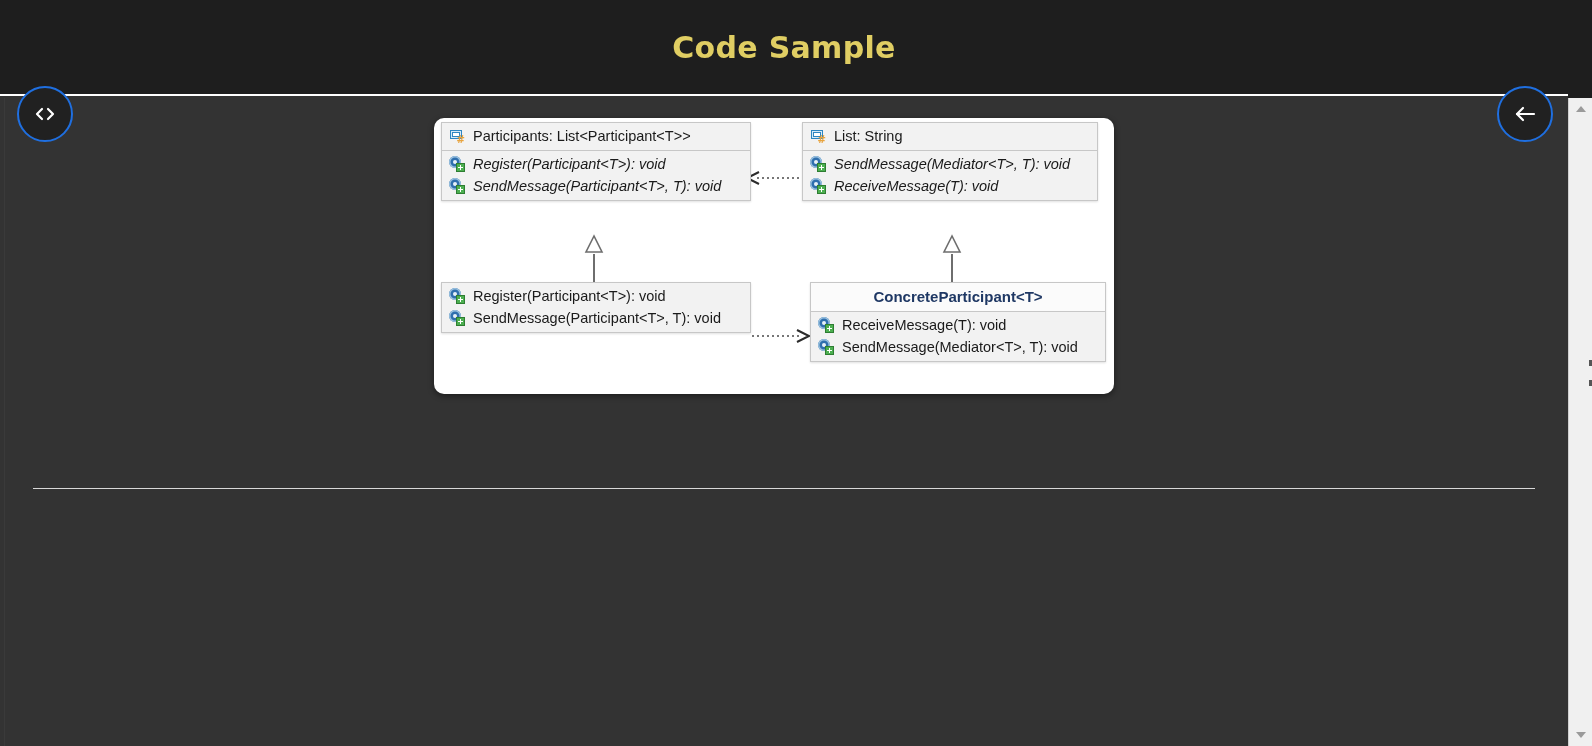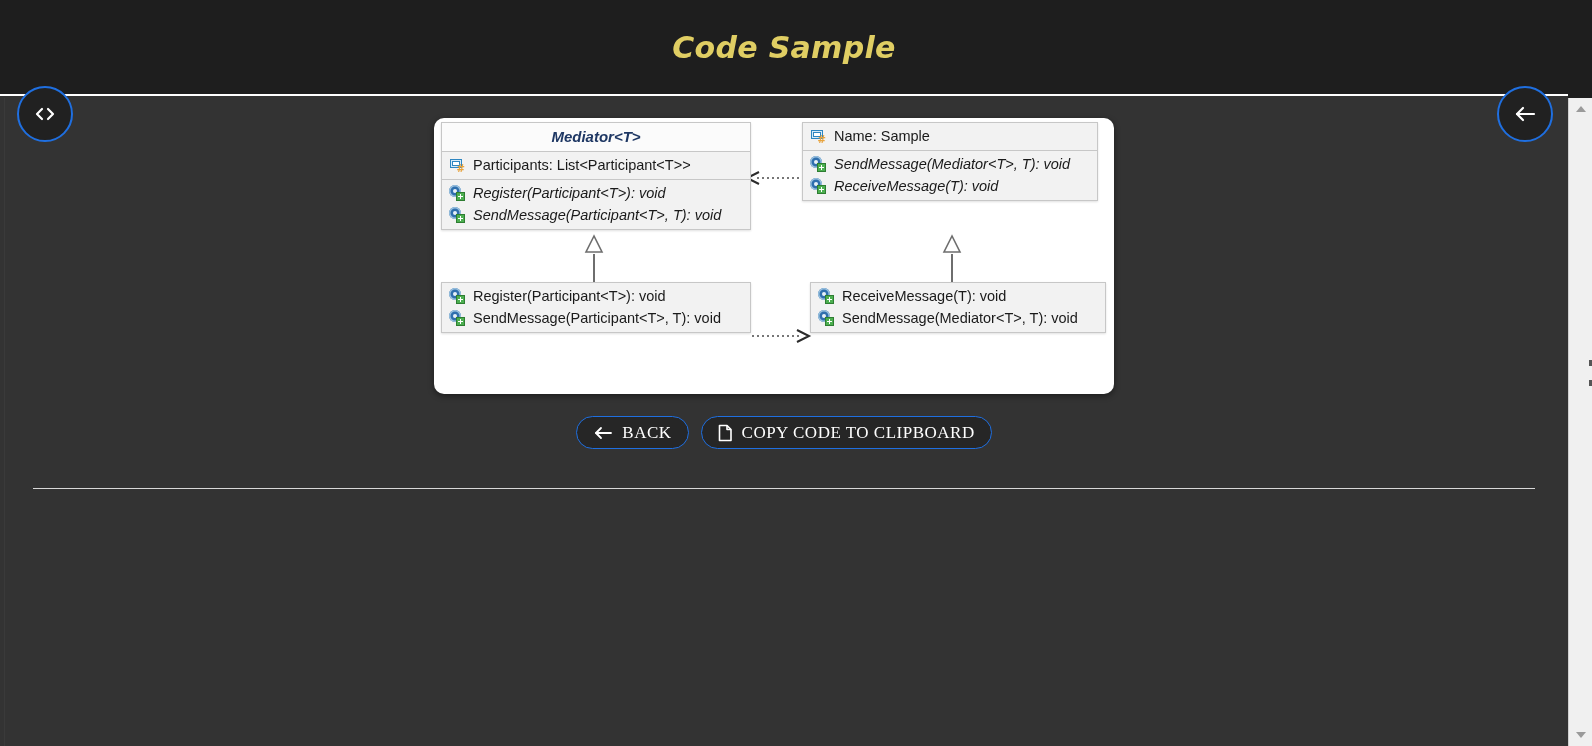--- a/index.html
+++ b/index.html
@@ -21,21 +21,20 @@
   
   .header {
     position: absolute;
     top: 0; left: 0;
     width: 1568px; height: 96px;
     background: #1e1e1e;
     border-bottom: 2px solid #ffffff;
     display: flex;
     align-items: center;
     justify-content: center;
-    font-style: italic;
   }
   .header-title {
     font-family: "DejaVu Sans", sans-serif;
     font-size: 30px;
     font-weight: bold;
     color: #e0ce63;
     letter-spacing: 0.3px;
   }
 
   
@@ -294,21 +293,20 @@
           <polyline points="363,212 375,218 363,224" fill="none" stroke="#2b2b2b" stroke-width="2"></polyline>
 
           <line x1="160" y1="172" x2="160" y2="136" stroke="#6e6e6e" stroke-width="2"></line>
           <polygon points="160,118 152,134 168,134" fill="#ffffff" stroke="#6e6e6e" stroke-width="1.6"></polygon>
 
           <line x1="518" y1="172" x2="518" y2="136" stroke="#6e6e6e" stroke-width="2"></line>
           <polygon points="518,118 510,134 526,134" fill="#ffffff" stroke="#6e6e6e" stroke-width="1.6"></polygon>
         </svg>
 
         <div class="cls abstract" style="left:7px; top:4px; width:310px;">
-          <div class="cls-title">Mediator&lt;T&gt;</div>
           <div class="cls-section">
             <div class="member field">
               <span class="ico ico-field">
                   <span class="r1"></span>
                   <span class="r2"></span>
                   <span class="hash">#</span>
                 </span>
               <span class="mtext">Participants: List&lt;Participant&lt;T&gt;&gt;</span>
             </div>
           </div>
@@ -331,21 +329,21 @@
         </div>
 
         <div class="cls abstract" style="left:368px; top:4px; width:296px;">
           <div class="cls-section">
             <div class="member field">
               <span class="ico ico-field">
                   <span class="r1"></span>
                   <span class="r2"></span>
                   <span class="hash">#</span>
                 </span>
-              <span class="mtext">Name: Sample</span>
+              <span class="mtext">List: String</span>
             </div>
           </div>
           <div class="cls-section">
             <div class="member op">
               <span class="ico ico-method">
                   <span class="gear"></span>
                   <span class="plus"></span>
                 </span>
               <span class="mtext">SendMessage(Mediator&lt;T&gt;, T): void</span>
             </div>
@@ -372,20 +370,21 @@
               <span class="ico ico-method">
                   <span class="gear"></span>
                   <span class="plus"></span>
                 </span>
               <span class="mtext">SendMessage(Participant&lt;T&gt;, T): void</span>
             </div>
           </div>
         </div>
 
         <div class="cls" style="left:376px; top:164px; width:296px;">
+          <div class="cls-title">ConcreteParticipant&lt;T&gt;</div>
           <div class="cls-section">
             <div class="member op">
               <span class="ico ico-method">
                   <span class="gear"></span>
                   <span class="plus"></span>
                 </span>
               <span class="mtext">ReceiveMessage(T): void</span>
             </div>
             <div class="member op">
               <span class="ico ico-method">
@@ -393,36 +392,20 @@
                   <span class="plus"></span>
                 </span>
               <span class="mtext">SendMessage(Mediator&lt;T&gt;, T): void</span>
             </div>
           </div>
         </div>
 
       </div>
     </div>
 
-    <div class="actions">
-      <div class="btn">
-        <svg width="20" height="14" viewBox="0 0 20 14" aria-hidden="true">
-          <line x1="18" y1="7" x2="3" y2="7" stroke="#ffffff" stroke-width="1.8" stroke-linecap="round"></line>
-          <polyline points="8,2 3,7 8,12" fill="none" stroke="#ffffff" stroke-width="1.8" stroke-linecap="round" stroke-linejoin="round"></polyline>
-        </svg>
-        <span>BACK</span>
-      </div>
-      <div class="btn">
-        <svg width="15" height="18" viewBox="0 0 15 18" aria-hidden="true">
-          <path d="M1.5 1.5 H9 L13 5.5 V16.5 H1.5 Z" fill="none" stroke="#ffffff" stroke-width="1.6" stroke-linejoin="round"></path>
-          <polyline points="9,1.5 9,5.5 13,5.5" fill="none" stroke="#ffffff" stroke-width="1.6" stroke-linejoin="round"></polyline>
-        </svg>
-        <span>COPY CODE TO CLIPBOARD</span>
-      </div>
-    </div>
 
     <div class="divider"></div>
   </div>
 
   <div class="topcorner"></div>
   <div class="scrollbar">
     <div class="sb-arrow up">
         <i></i>
       </div>
     <div class="sb-thumb"></div>

